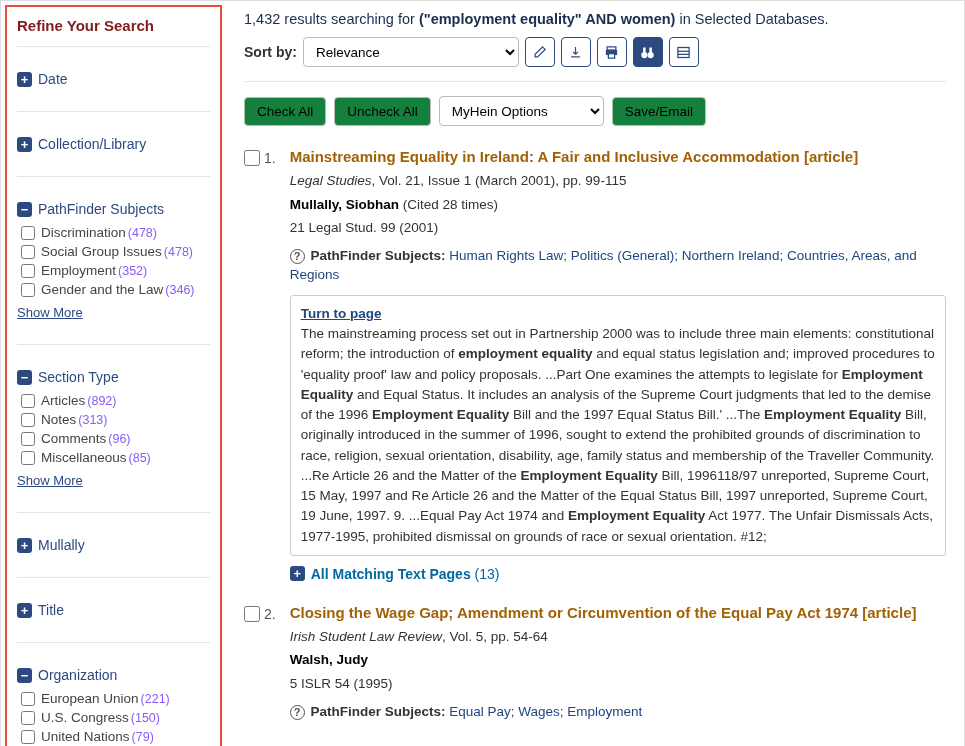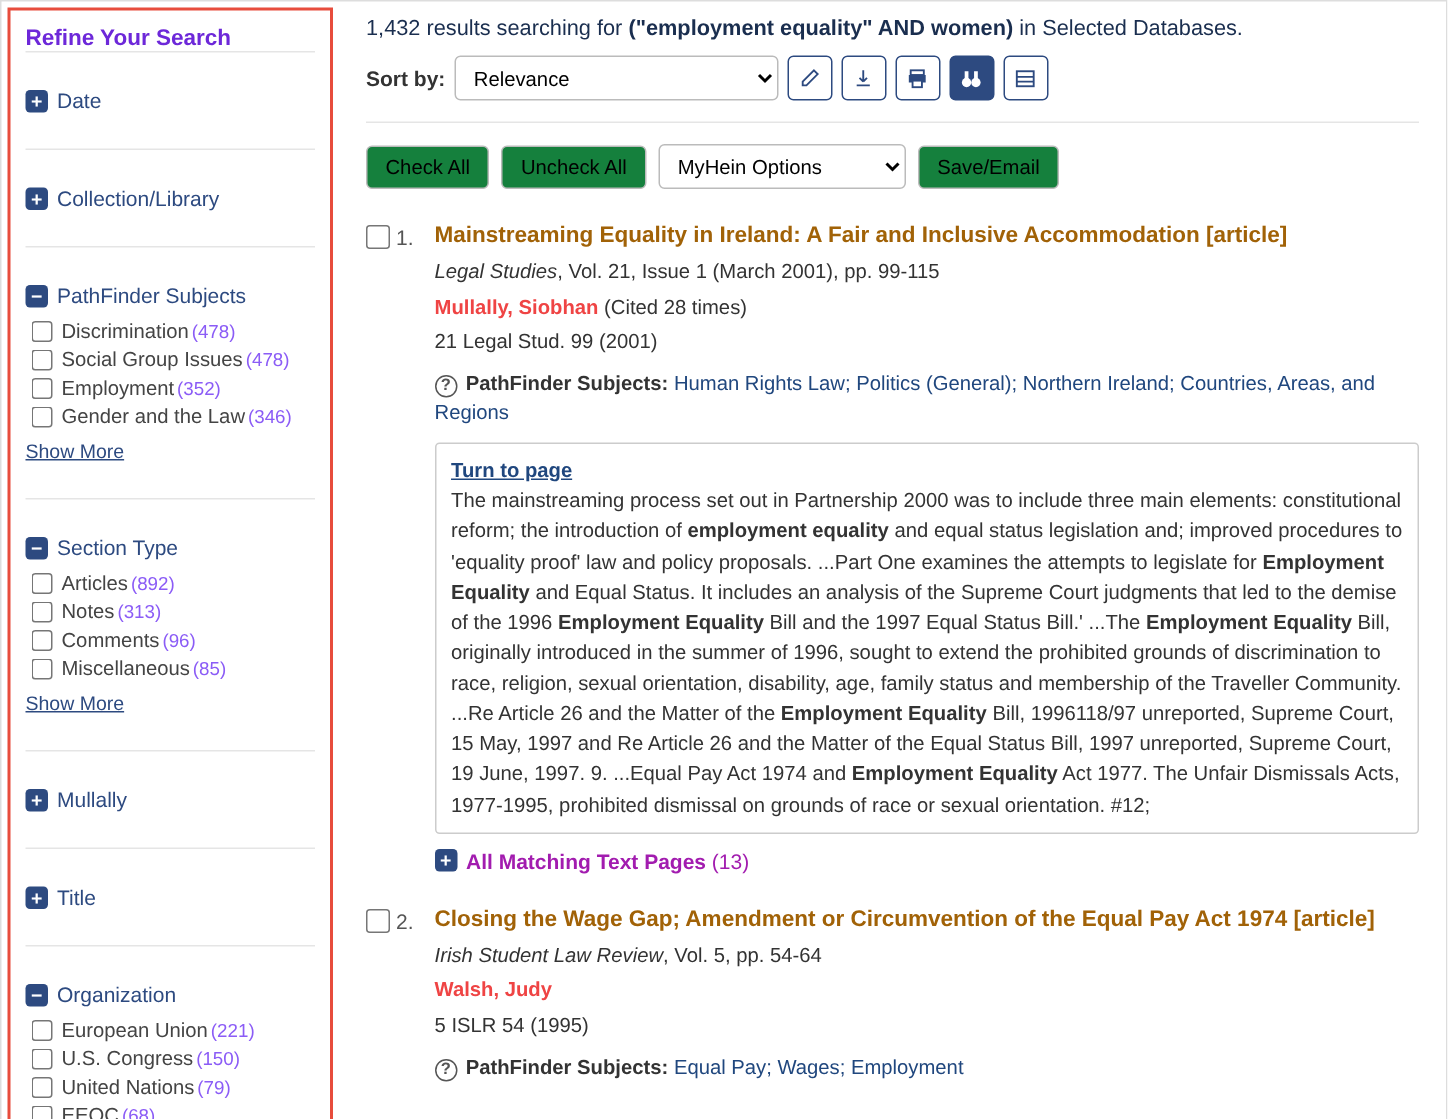--- a/index.html
+++ b/index.html
@@ -1,19 +1,19 @@
 <!DOCTYPE html>
 <html><head>
 <meta charset="utf-8">
 <style>
   * { box-sizing: border-box; margin: 0; padding: 0; }
   body { font-family: Arial, Helvetica, sans-serif; font-size: 14px; color: #333; background: #fff; }
   .container { display: flex; width: 965px; border: 1px solid #ddd; }
   .sidebar { width: 217px; border: 2px solid #e74c3c; padding: 10px 10px; flex-shrink: 0; margin: 4px; }
-  .sidebar h3 { font-size: 15px; color: #6d28d9; font-weight: bold; }
+  .sidebar h3 { font-size: 15px; color: #7f1d1d; font-weight: bold; margin-bottom: 12px; }
   .facet { border-top: 1px solid #e5e5e5; padding: 24px 0; }
   .facet-header { display: flex; align-items: center; color: #2d4a80; font-size: 14px; cursor: pointer; gap: 6px; }
   .facet-header.underline span.lbl { }
   .facet-icon { width: 15px; height: 15px; background: #2d4a80; border-radius: 3px; color: #fff; display:flex; align-items:center; justify-content:center; font-size: 13px; font-weight:bold; line-height:1;}
   .facet-items { margin-top: 8px; padding-left: 4px; }
   .facet-item { display: flex; align-items: center; margin-bottom: 4px; font-size: 13.5px; color: #444; }
   .facet-item input { margin-right: 6px; width:14px; height:14px; border:1px solid #bbb; }
   .facet-item .count { color: #8b5cf6; font-size: 12.5px; margin-left: 2px; }
   .show-more { color: #2d4a80; text-decoration: underline; font-size: 13px; margin-top: 4px; cursor: pointer; display:inline-block;}
   .main { flex: 1; padding: 10px 18px 10px 18px; }
@@ -27,28 +27,28 @@
   .icon-btn.filled { background:#2d4a80; color:#fff;}
   .action-row { display:flex; gap:8px; align-items:center; margin-bottom: 22px;}
   .btn { border:1px solid #bbb; border-radius:4px; background:#15803d; padding:6px 12px; font-size:13.5px; cursor:pointer;}
   .result { display:flex; gap:14px; margin-bottom: 22px;}
   .result-check { display:flex; align-items:flex-start; gap:4px; padding-top:2px; color:#555; font-size:14px;}
   .result-check input { width:16px; height:16px; border:1px solid #bbb;}
   .result-body { flex:1; }
   .result-title { color:#a16207; font-size:15px; font-weight:bold; margin-bottom:6px; }
   .meta { font-size:13.5px; margin-bottom:4px; color:#333; line-height:1.45;}
   .meta i { font-style: italic; }
-  .author { color:#ef4444; font-weight:bold; }
+  .author { color:#000000; font-weight:bold; }
   .path-label { font-weight:bold; }
   .path-links { color:#20477e; }
   .qmark { display:inline-flex; width:15px; height:15px; border:1.5px solid #555; border-radius:50%; align-items:center; justify-content:center; font-size:11px; color:#555; margin-right:2px; font-weight:bold;}
   .snippet-box { border:1px solid #ccc; border-radius:3px; padding:8px 10px; margin-top:10px; font-size:13.5px; line-height:1.5;}
   .snippet-box a { color:#20477e; font-weight:bold; text-decoration: underline;}
   .snippet-box b { font-weight: bold; }
-  .match-link { color:#a21caf; font-weight:bold; font-size:14px; margin-top:10px; display:flex; align-items:center; gap:6px;}
+  .match-link { color:#0369a1; font-weight:bold; font-size:14px; margin-top:10px; display:flex; align-items:center; gap:6px;}
   .facet-icon.plus::before { content:"+";}
   .facet-icon.minus::before { content:"\2212";}
   svg { display:block; }
 </style>
 </head>
 <body>
 
 <div class="container">
   <aside class="sidebar">
     <h3>Refine Your Search</h3>

